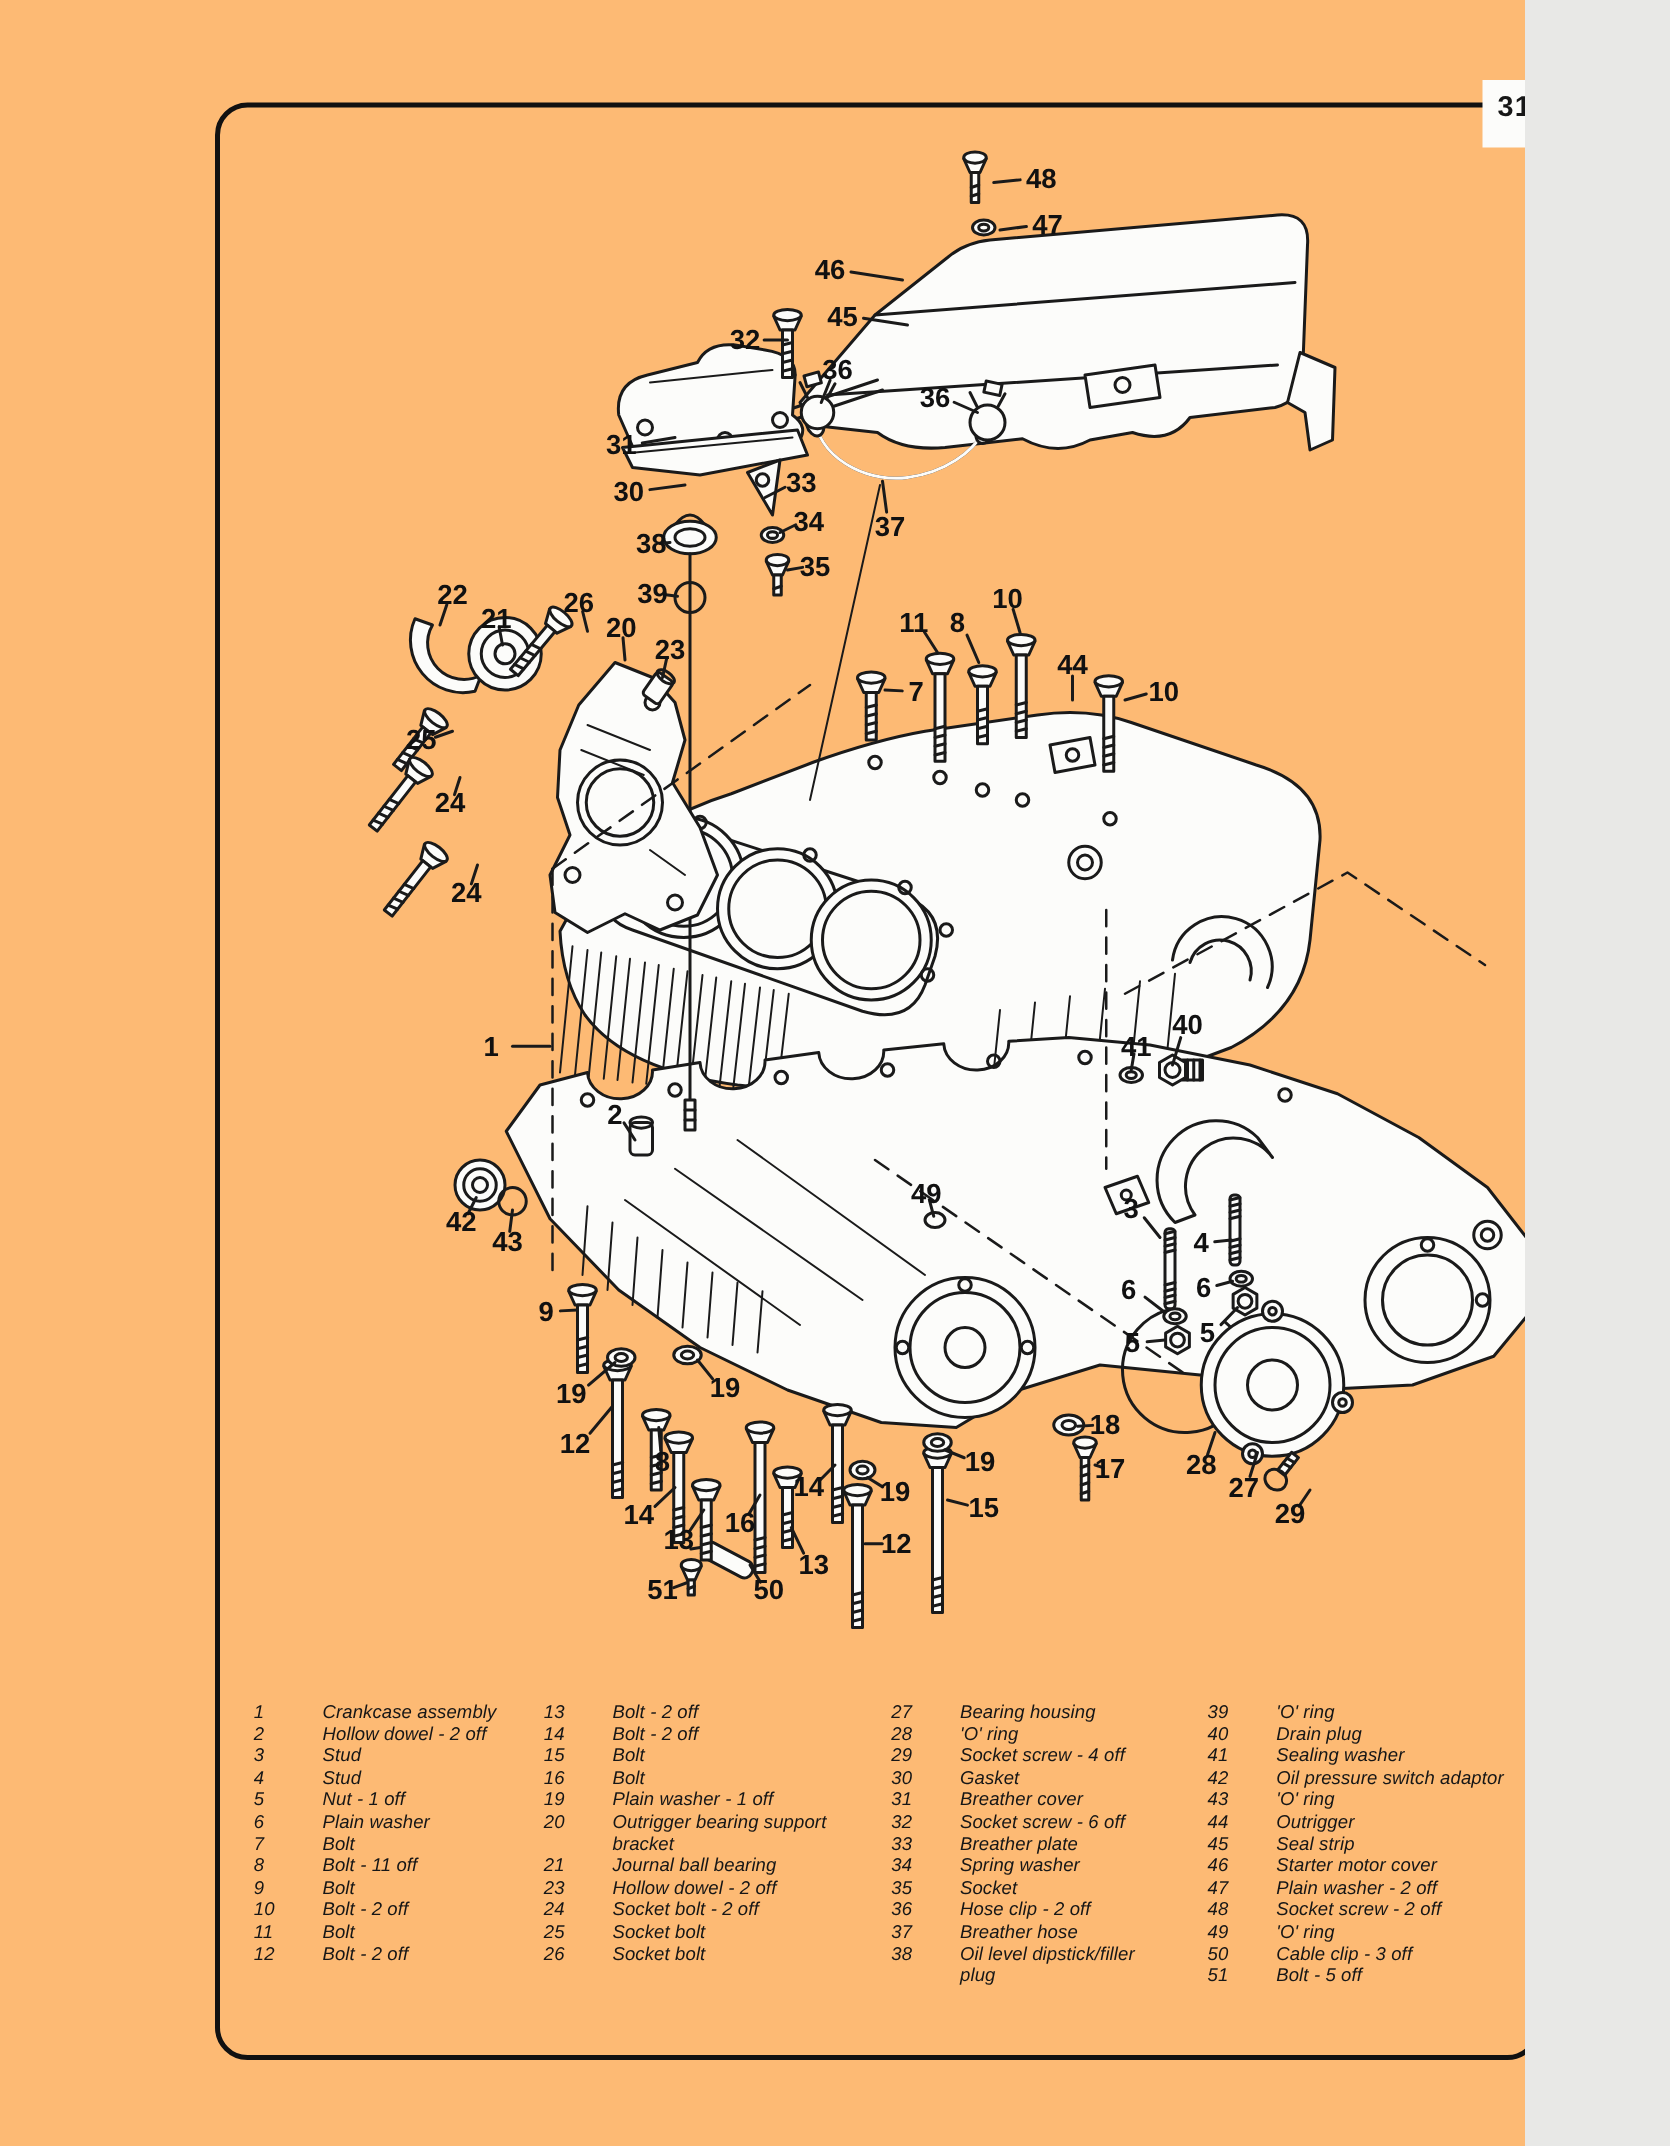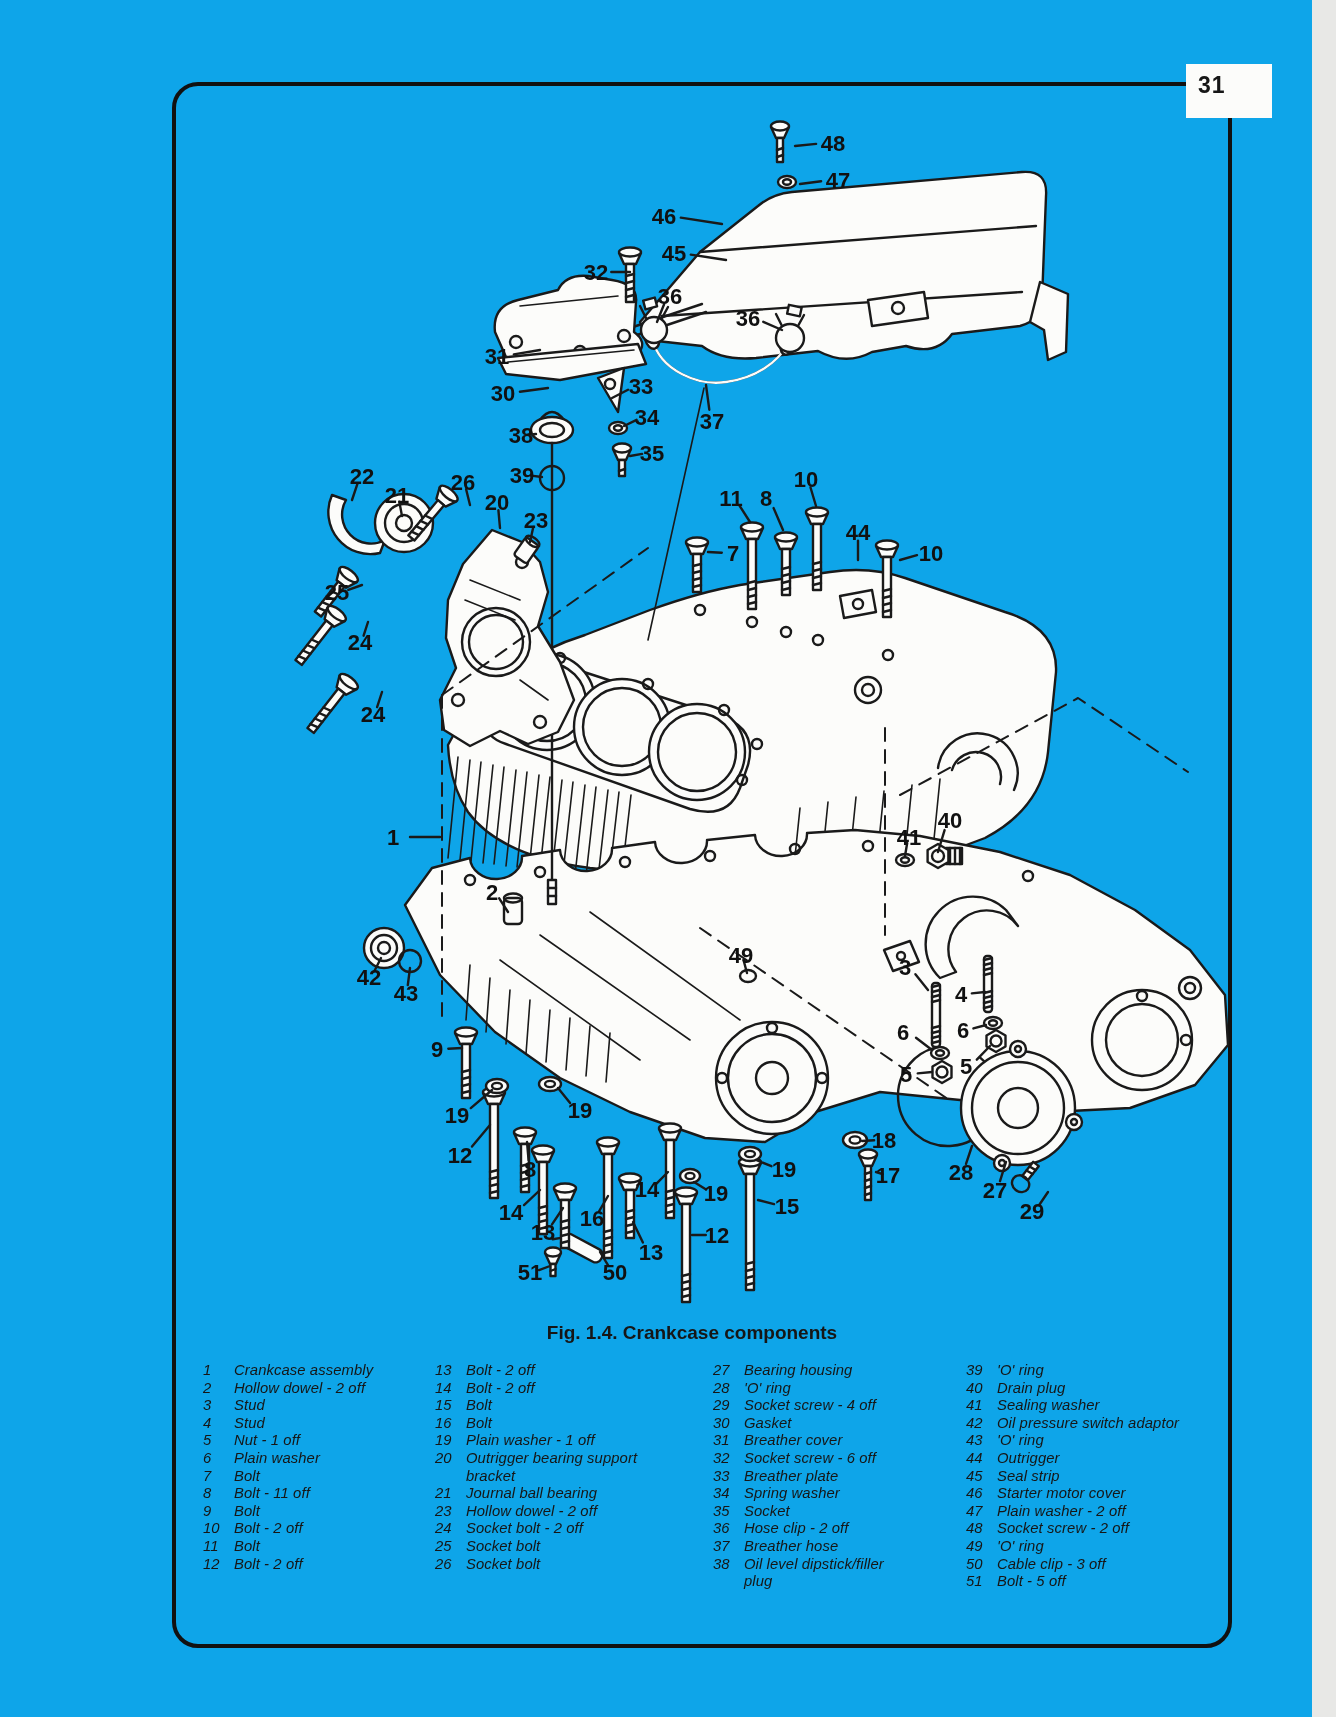--- a/index.html
+++ b/index.html
@@ -1,16 +1,16 @@
 <!DOCTYPE html>
 <html><head>
 <meta charset="utf-8">
 <style>
   html,body{margin:0;padding:0;background:#e8e8e6;}
-  .page{position:relative;width:1312px;height:1717px;background:#0ea5e9;
+  .page{position:relative;width:1220px;height:1717px;background:#fdba74;
         font-family:"Liberation Sans",sans-serif;color:#161616;overflow:hidden;}
   .frame{position:absolute;left:172px;top:82px;width:1052px;height:1558px;
          border:4px solid #111;border-radius:26px;}
   .corner-patch{position:absolute;left:1186px;top:64px;width:86px;height:54px;background:#fcfcfa;}
   .page-number{position:absolute;left:1198px;top:72px;font-size:23px;font-weight:bold;letter-spacing:1px;}
   svg.diagram{position:absolute;left:0;top:0;width:1336px;height:1717px;}
   svg.diagram path,svg.diagram rect,svg.diagram line,svg.diagram circle,
   svg.diagram ellipse,svg.diagram polygon{stroke:#1a1a1a;stroke-width:2.4;fill:none;
     stroke-linecap:round;stroke-linejoin:round;}
   svg.diagram .pw{fill:#fcfcfa;}
@@ -24,21 +24,21 @@
            font-weight:bold;font-size:19px;}
   .parts{position:absolute;left:0;top:1362px;width:1336px;font-style:italic;
          font-size:14.8px;line-height:17.6px;letter-spacing:0.1px;}
   .parts-col{position:absolute;top:0;}
   #col1{left:203px;width:215px}
   #col2{left:435px;width:250px}
   #col3{left:713px;width:240px}
   #col4{left:966px;width:260px}
   .part-row{display:flex;}
   .part-num{width:31px;flex:none;}
-  .part-desc{white-space:pre-line;}
+  .part-desc{white-space:pre-line;margin-left:24px;}
 </style>
 </head>
 <body>
 
 <div class="page">
   <div class="frame"></div>
   <div class="corner-patch"></div>
   <div class="page-number">31</div>
 
   <svg class="diagram" id="diagram-svg" viewBox="0 0 1336 1717">
@@ -616,21 +616,20 @@
       <line x1="882.6" y1="1174.1" x2="876" y2="1172" class="leader"></line>
       <text x="888" y="1175" class="callout">17</text>
       <line x1="966.0" y1="1163.8" x2="972" y2="1146" class="leader"></line>
       <text x="961" y="1172" class="callout">28</text>
       <line x1="1000.0" y1="1181.2" x2="1006" y2="1162" class="leader"></line>
       <text x="995" y="1190" class="callout">27</text>
       <line x1="1039.2" y1="1205.0" x2="1048" y2="1192" class="leader"></line>
       <text x="1032" y="1211" class="callout">29</text>
     </svg>
 
-  <div class="caption">Fig. 1.4. Crankcase components</div>
 
   <div class="parts">
     <div class="parts-col" id="col1">
         <div class="part-row">
           <span class="part-num">1</span>
           <span class="part-desc">Crankcase assembly</span>
         </div>
         <div class="part-row">
           <span class="part-num">2</span>
           <span class="part-desc">Hollow dowel - 2 off</span>

